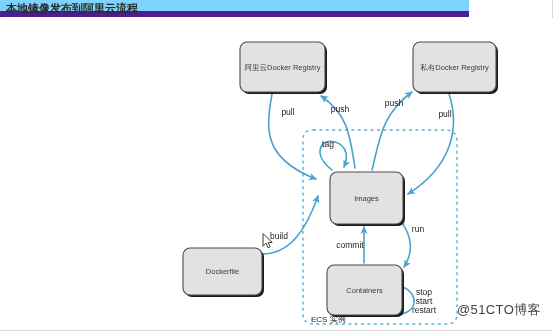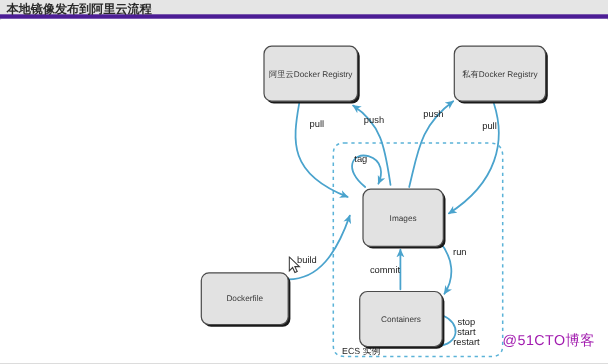--- a/index.html
+++ b/index.html
@@ -36,25 +36,25 @@
   .frame-bottom {
     position: absolute;
     left: 0; bottom: 0;
     width: 553px; height: 1px;
     background: #dcdcdc;
   }
   
   #title-band {
     position: absolute;
     left: 0; top: 0;
-    width: 553px;
+    width: 469px;
     height: 17px;
-    border-bottom: 4px solid #4c1d95;
+    border-bottom: 6px solid #4c1d95;
     box-sizing: border-box;
-    background: #e5e5e5;
+    background: #7dd3fc;
   }
   #title-text {
     position: absolute;
     left: 6px;
     top: 2px;
     font-family: "DejaVu Serif", "Liberation Serif", serif;
     font-weight: bold;
     font-size: 11px;
     line-height: 13px;
     color: #2a2a2a;
@@ -123,21 +123,21 @@
     fill: #e2e2e2;
     stroke: #4b4b4b;
     stroke-width: 1.1;
   }
   #watermark {
     position: absolute;
     right: 12px;
     bottom: 12px;
     font-family: "Liberation Sans", sans-serif;
     font-size: 13px;
-    color: #a21caf;
+    color: #404040;
     letter-spacing: 0.4px;
     white-space: nowrap;
     user-select: none;
   }
   #cursor {
     position: absolute;
     left: 262px;
     top: 215px;
     width: 12px;
     height: 16px;

